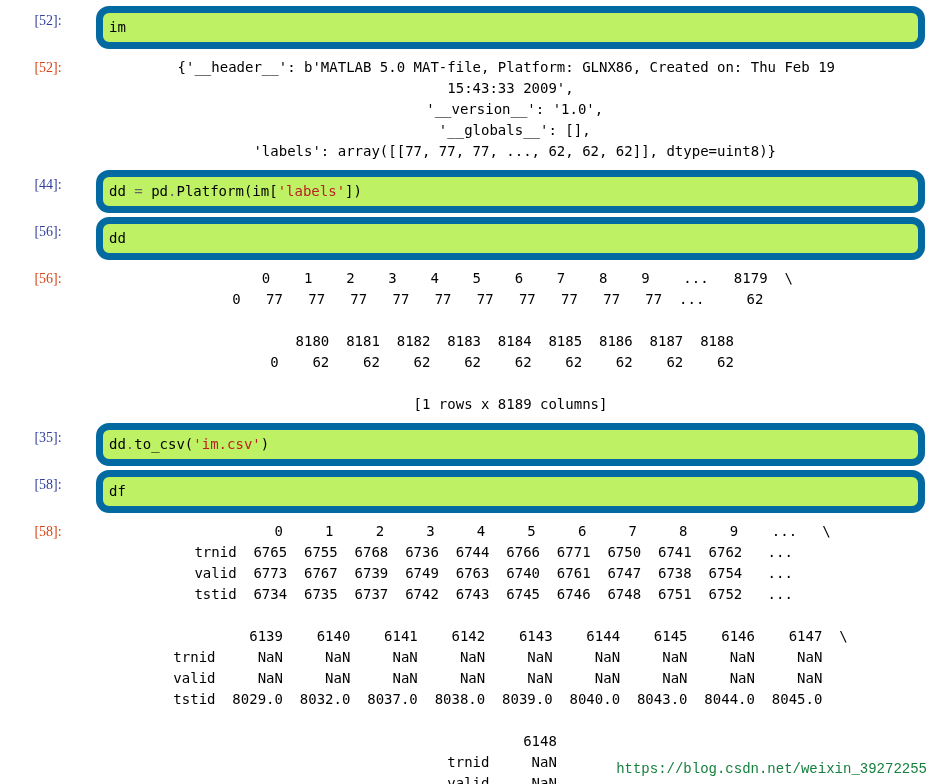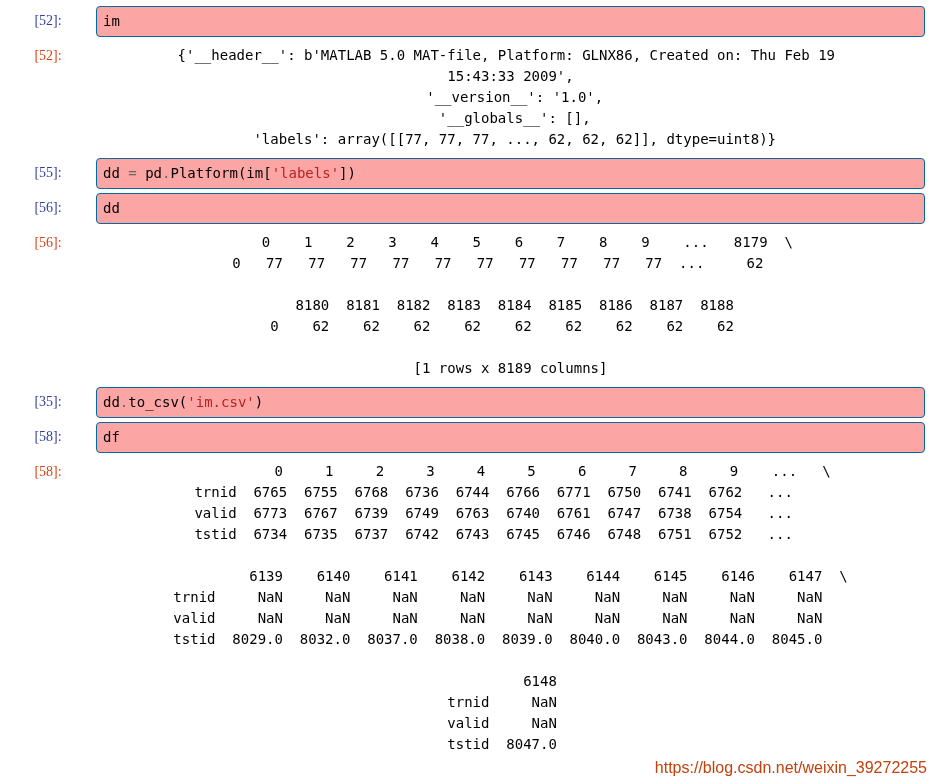--- a/index.html
+++ b/index.html
@@ -19,44 +19,44 @@
     text-align: center;
     padding-right: 10px;
     padding-top: 4px;
     font-family: Liberation Serif, serif;
     font-size: 14px;
   }
   .prompt.in { color: #303F9F; }
   .prompt.out { color: #D84315; }
   .content { flex: 1; }
   .code-box {
-    background: #fca5a5;
-    border: 1px solid #0369a1;
-    border-radius: 4px;
+    background: #bef264;
+    border: 7px solid #0369a1;
+    border-radius: 13px;
     padding: 4px 6px;
     font-family: "DejaVu Sans Mono", monospace;
     white-space: pre;
     overflow: hidden;
   }
   .output-box {
     padding: 4px 0 4px 0;
     font-family: "DejaVu Sans Mono", monospace;
     white-space: pre;
     overflow: hidden;
     text-align: center;
   }
   .op { color: #666; }
   .str { color: #BA2121; }
   .watermark {
     position: fixed;
     right: 8px;
     bottom: 4px;
-    color: #c2410c;
-    font-size: 16px;
-    font-family: Liberation Sans, sans-serif;
+    color: #15803d;
+    font-size: 14px;
+    font-family: Liberation Mono, monospace;
   }
 </style>
 </head>
 <body>
 
 <div class="cell">
   <div class="prompt in">[52]:</div>
   <div class="content">
     <div class="code-box">im</div>
   </div>
@@ -67,21 +67,21 @@
   <div class="content">
     <div class="output-box">{'__header__': b'MATLAB 5.0 MAT-file, Platform: GLNX86, Created on: Thu Feb 19 
 15:43:33 2009',
  '__version__': '1.0',
  '__globals__': [],
  'labels': array([[77, 77, 77, ..., 62, 62, 62]], dtype=uint8)}</div>
   </div>
 </div>
 
 <div class="cell">
-  <div class="prompt in">[55]:</div>
+  <div class="prompt in">[44]:</div>
   <div class="content">
     <div class="code-box" id="code-55"><span>dd </span><span class="op">=</span><span> pd</span><span class="op">.</span><span>Platform(im[</span><span class="str">'labels'</span><span>])</span></div>
   </div>
 </div>
 
 <div class="cell">
   <div class="prompt in">[56]:</div>
   <div class="content">
     <div class="code-box">dd</div>
   </div>

